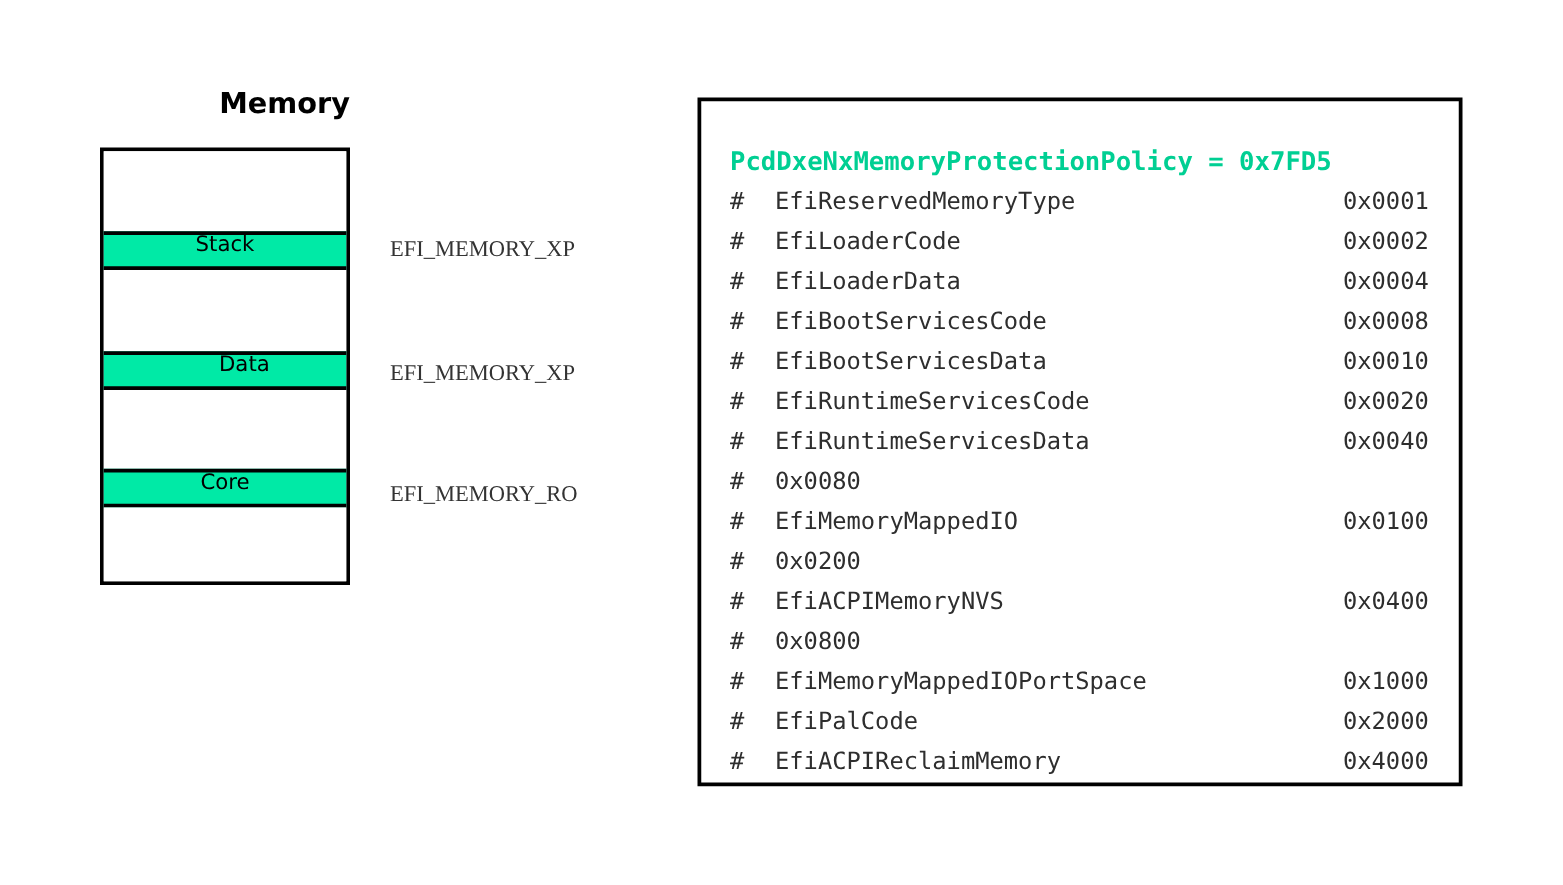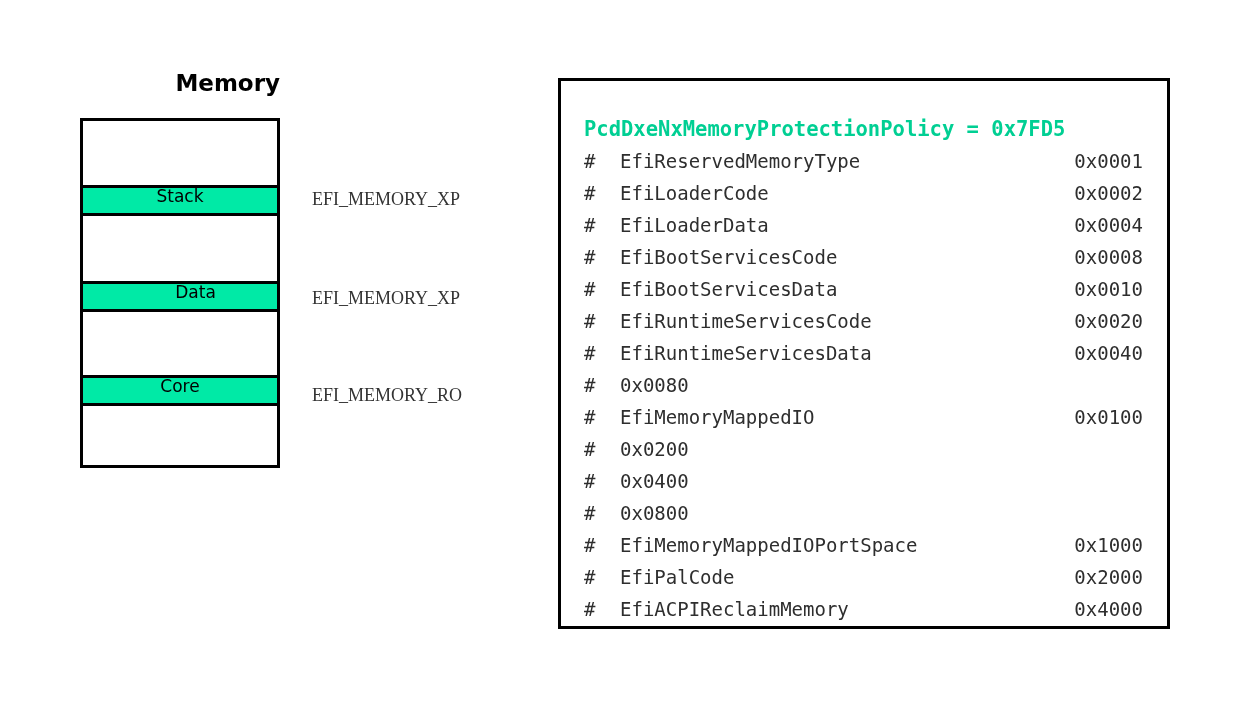--- a/index.html
+++ b/index.html
@@ -150,20 +150,20 @@
         <div class="pcd-row"><span class="pcd-hash">#</span><span class="pcd-name">EfiReservedMemoryType</span><span class="pcd-value">0x0001</span></div>
         <div class="pcd-row"><span class="pcd-hash">#</span><span class="pcd-name">EfiLoaderCode</span><span class="pcd-value">0x0002</span></div>
         <div class="pcd-row"><span class="pcd-hash">#</span><span class="pcd-name">EfiLoaderData</span><span class="pcd-value">0x0004</span></div>
         <div class="pcd-row"><span class="pcd-hash">#</span><span class="pcd-name">EfiBootServicesCode</span><span class="pcd-value">0x0008</span></div>
         <div class="pcd-row"><span class="pcd-hash">#</span><span class="pcd-name">EfiBootServicesData</span><span class="pcd-value">0x0010</span></div>
         <div class="pcd-row"><span class="pcd-hash">#</span><span class="pcd-name">EfiRuntimeServicesCode</span><span class="pcd-value">0x0020</span></div>
         <div class="pcd-row"><span class="pcd-hash">#</span><span class="pcd-name">EfiRuntimeServicesData</span><span class="pcd-value">0x0040</span></div>
         <div class="pcd-row"><span class="pcd-hash">#</span><span class="pcd-value">0x0080</span></div>
         <div class="pcd-row"><span class="pcd-hash">#</span><span class="pcd-name">EfiMemoryMappedIO</span><span class="pcd-value">0x0100</span></div>
         <div class="pcd-row"><span class="pcd-hash">#</span><span class="pcd-value">0x0200</span></div>
-        <div class="pcd-row"><span class="pcd-hash">#</span><span class="pcd-value">0x0400</span></div>
+        <div class="pcd-row"><span class="pcd-hash">#</span><span class="pcd-name">EfiACPIMemoryNVS</span><span class="pcd-value">0x0400</span></div>
         <div class="pcd-row"><span class="pcd-hash">#</span><span class="pcd-value">0x0800</span></div>
         <div class="pcd-row"><span class="pcd-hash">#</span><span class="pcd-name">EfiMemoryMappedIOPortSpace</span><span class="pcd-value">0x1000</span></div>
         <div class="pcd-row"><span class="pcd-hash">#</span><span class="pcd-name">EfiPalCode</span><span class="pcd-value">0x2000</span></div>
         <div class="pcd-row"><span class="pcd-hash">#</span><span class="pcd-name">EfiACPIReclaimMemory</span><span class="pcd-value">0x4000</span></div>
       </div>
   </div>
 </div>
 
 </body></html>

